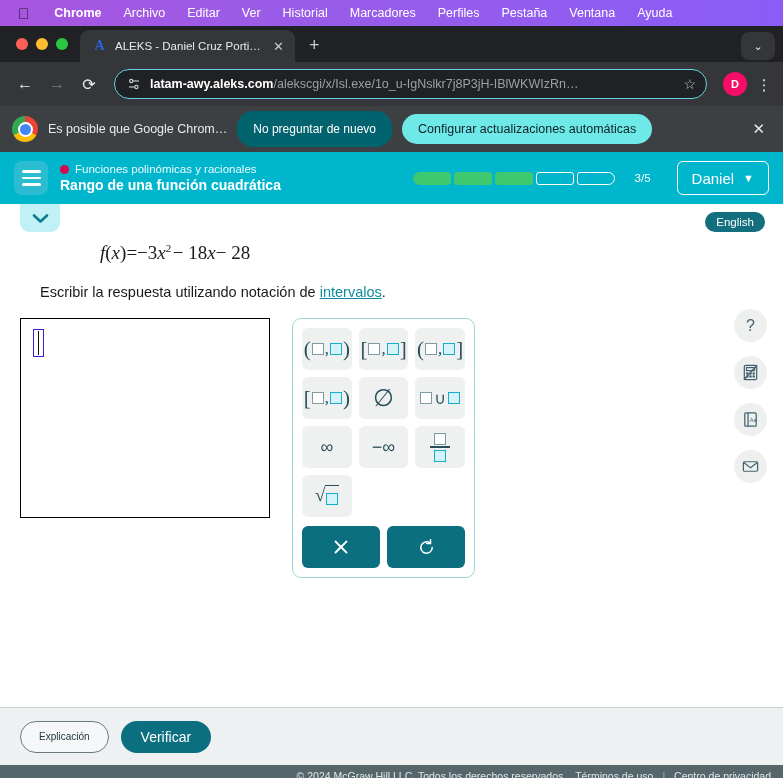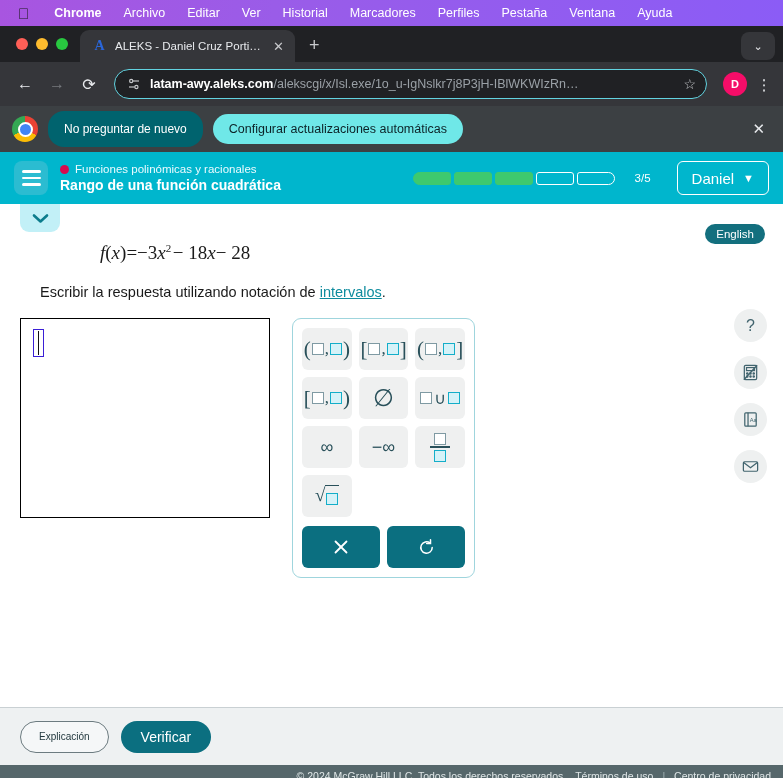--- a/index.html
+++ b/index.html
@@ -197,21 +197,21 @@
   
   .content { position: relative; height: 503px; background:#fff; }
   .collapse-tab {
     position: absolute; left: 20px; top: 0;
     width: 40px; height: 28px;
     background: #c2f0f7; border-radius: 0 0 9px 9px;
     display: flex; align-items: center; justify-content: center;
     color: #0b7c8c; font-size: 15px;
   }
   .eng-badge {
-    position: absolute; right: 18px; top: 20px;
+    position: absolute; right: 18px; top: 8px;
     background: #136f7e; color: #fff;
     border-radius: 13px; padding: 4px 11px;
     font-size: 11.5px;
   }
   .problem { padding: 38px 0 0 40px; }
   .q-line { font-size: 14.5px; color: #1a1a1a; margin-bottom: 18px; }
   .lnk { color: #0e8c9e; text-decoration: underline; }
   .formula {
     font-family: "Liberation Serif", serif;
     font-size: 19px; color: #1a1a1a;
@@ -367,20 +367,21 @@
       </span>
       <span class="url-text"><b>latam-awy.aleks.com</b><span>/alekscgi/x/Isl.exe/1o_u-IgNslkr7j8P3jH-IBlWKWIzRn…</span></span>
       <span class="star">☆</span>
     </div>
     <span class="avatar-chip">D</span>
     <span class="kebab">⋮</span>
   </div>
 
   <div class="infobar">
     <span class="chrome-logo"></span>
+    <span class="infobar-text">Es posible que Google Chrom…</span>
     <span class="btn-dark">No preguntar de nuevo</span>
     <span class="btn-cyan">Configurar actualizaciones automáticas</span>
     <span class="infobar-close">✕</span>
   </div>
 </div>
 
 <div class="aleks">
 
   <div class="aleks-header">
     <div class="hamburger">

